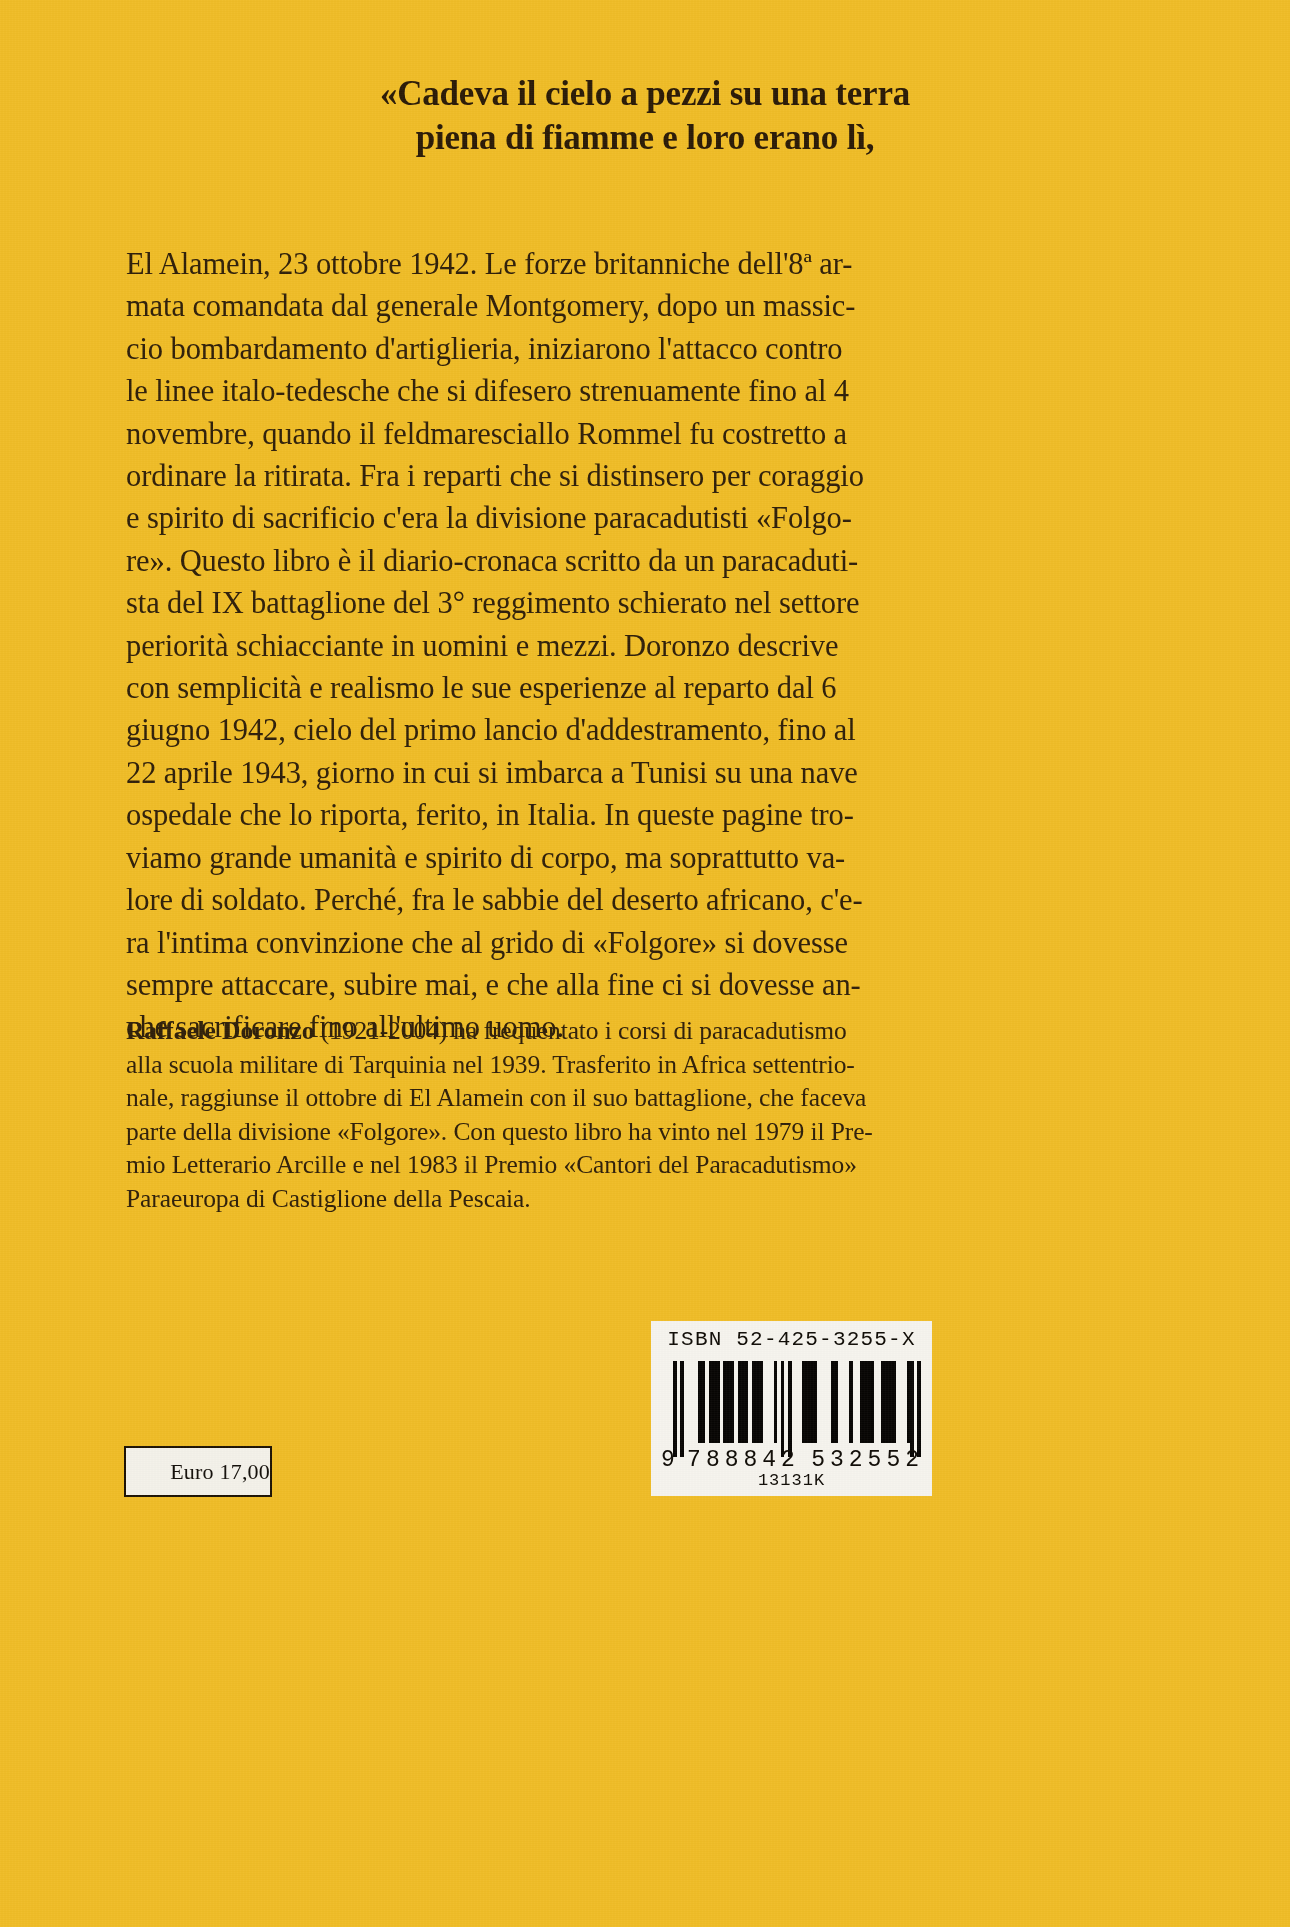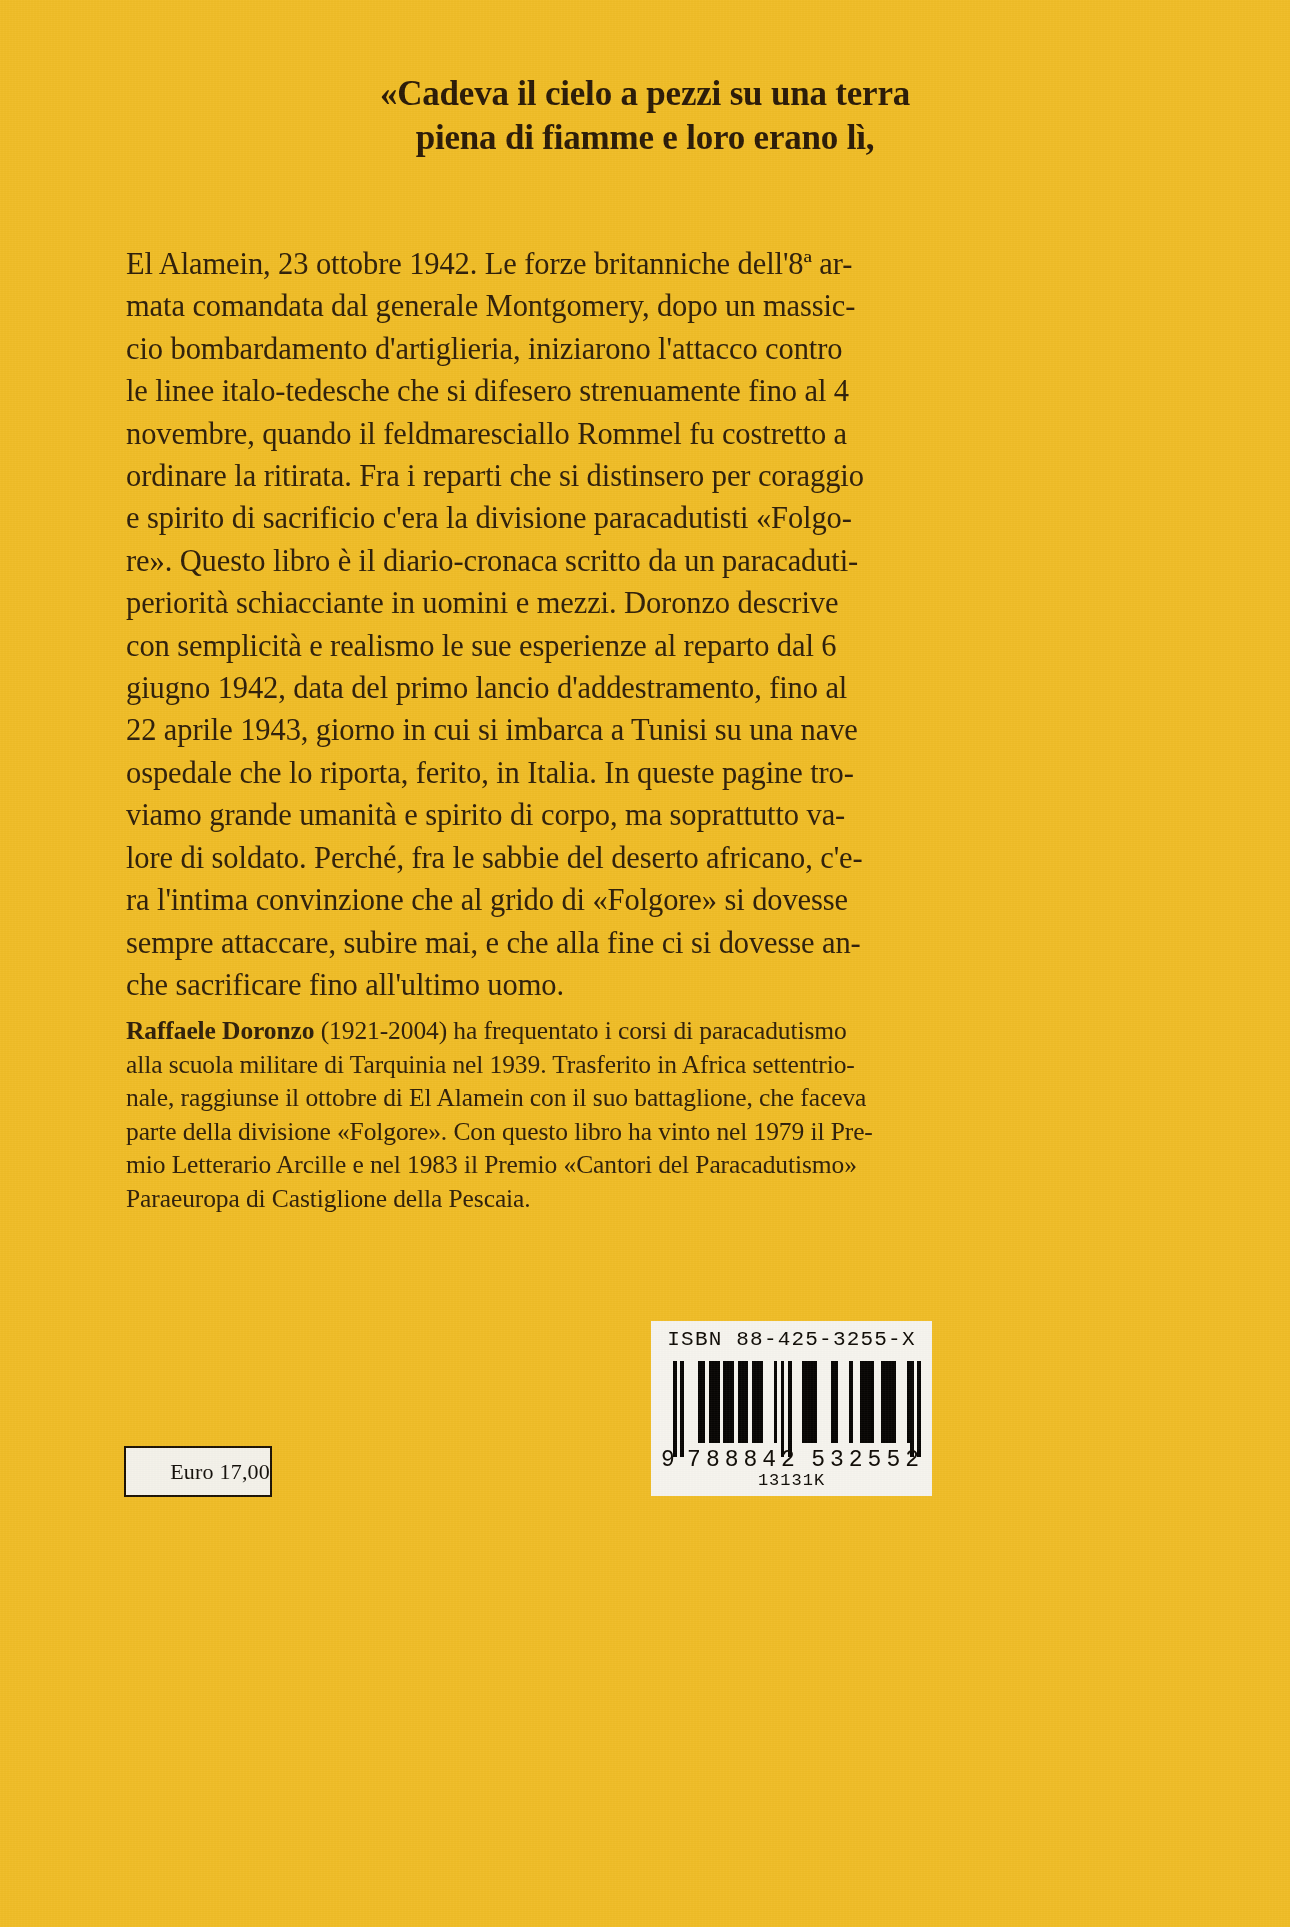--- a/index.html
+++ b/index.html
@@ -192,23 +192,24 @@
 
   <div class="blurb">
     <span class="bline">El Alamein, 23 ottobre 1942. Le forze britanniche dell'8ª ar-</span>
     <span class="bline">mata comandata dal generale Montgomery, dopo un massic-</span>
     <span class="bline">cio bombardamento d'artiglieria, iniziarono l'attacco contro</span>
     <span class="bline">le linee italo-tedesche che si difesero strenuamente fino al 4</span>
     <span class="bline">novembre, quando il feldmaresciallo Rommel fu costretto a</span>
     <span class="bline">ordinare la ritirata. Fra i reparti che si distinsero per coraggio</span>
     <span class="bline">e spirito di sacrificio c'era la divisione paracadutisti «Folgo-</span>
     <span class="bline">re». Questo libro è il diario-cronaca scritto da un paracaduti-</span>
+    <span class="bline">sta del IX battaglione del 3° reggimento schierato nel settore</span>
     <span class="bline">periorità schiacciante in uomini e mezzi. Doronzo descrive</span>
     <span class="bline">con semplicità e realismo le sue esperienze al reparto dal 6</span>
-    <span class="bline">giugno 1942, data del primo lancio d'addestramento, fino al</span>
+    <span class="bline">giugno 1942, cielo del primo lancio d'addestramento, fino al</span>
     <span class="bline">22 aprile 1943, giorno in cui si imbarca a Tunisi su una nave</span>
     <span class="bline">ospedale che lo riporta, ferito, in Italia. In queste pagine tro-</span>
     <span class="bline">viamo grande umanità e spirito di corpo, ma soprattutto va-</span>
     <span class="bline">lore di soldato. Perché, fra le sabbie del deserto africano, c'e-</span>
     <span class="bline">ra l'intima convinzione che al grido di «Folgore» si dovesse</span>
     <span class="bline">sempre attaccare, subire mai, e che alla fine ci si dovesse an-</span>
     <span class="bline">che sacrificare fino all'ultimo uomo.</span>
   </div>
 
   <div class="bio">
@@ -218,21 +219,21 @@
     <span class="bioline">parte della divisione «Folgore». Con questo libro ha vinto nel 1979 il Pre-</span>
     <span class="bioline">mio Letterario Arcille e nel 1983 il Premio «Cantori del Paracadutismo»</span>
     <span class="bioline">Paraeuropa di Castiglione della Pescaia.</span>
   </div>
 
   <div class="price-box">
     <span>Euro 17,00</span>
   </div>
 
   <div class="barcode-block">
-    <div class="isbn-text">ISBN 88-425-3255-X</div>
+    <div class="isbn-text">ISBN 52-425-3255-X</div>
     <div class="bars" id="bars">
         <span class="tall" style="width: 3.5942px;"></span>
         <span class="gap tall" style="width: 3.5942px;"></span>
         <span class="tall" style="width: 3.5942px;"></span>
         <span class="gap" style="width: 14.3768px;"></span>
         <span style="width: 7.18841px;"></span>
         <span class="gap" style="width: 3.5942px;"></span>
         <span style="width: 10.7826px;"></span>
         <span class="gap" style="width: 3.5942px;"></span>
         <span style="width: 10.7826px;"></span>

